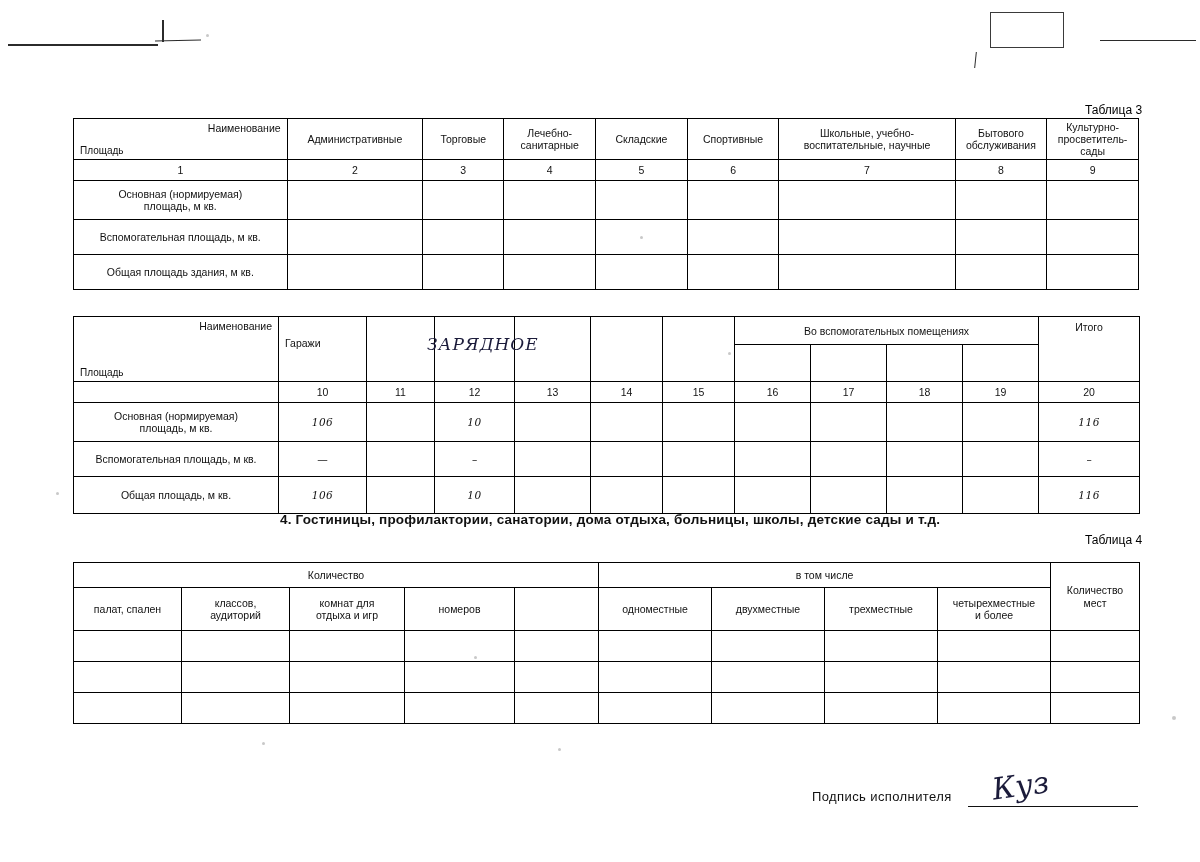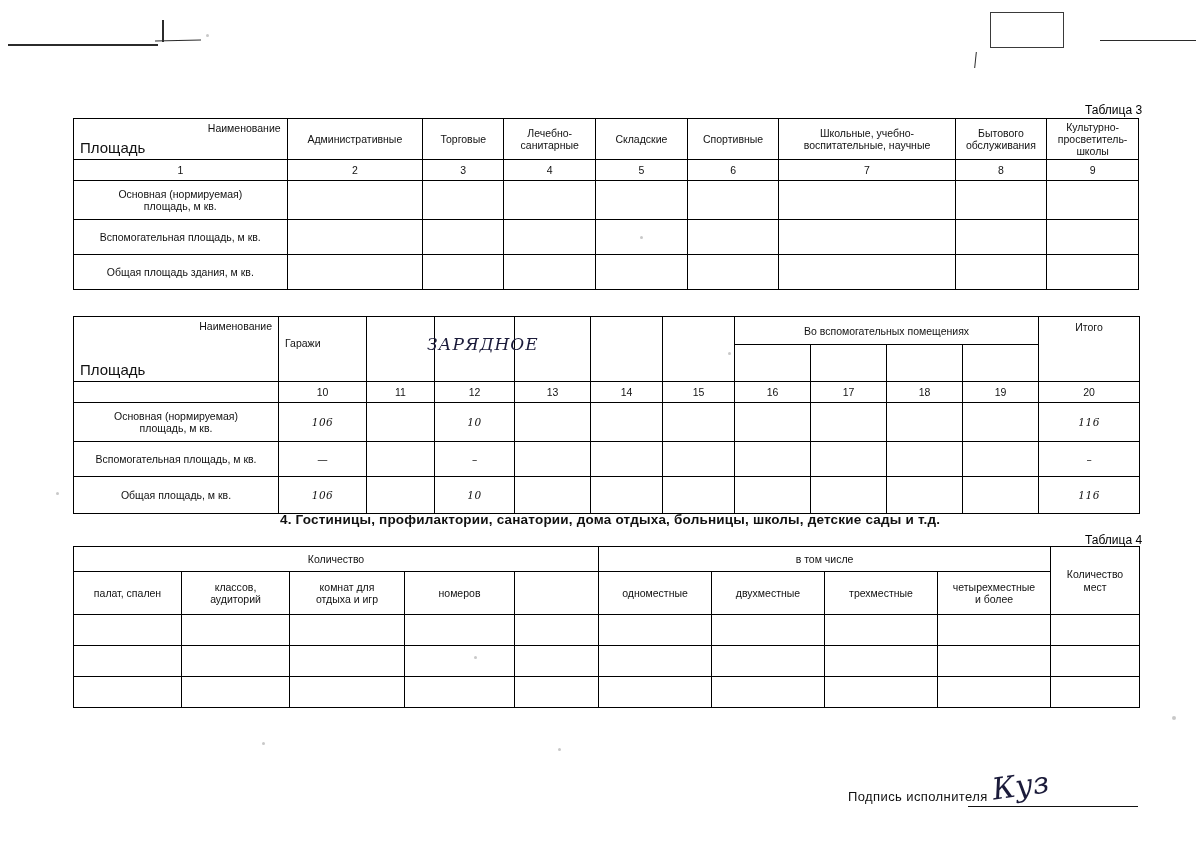--- a/index.html
+++ b/index.html
@@ -82,21 +82,21 @@
   .corner .top-label {
     position: absolute;
     right: 6px;
     top: 3px;
     font-size: 10.5px;
   }
   .corner .bottom-label {
     position: absolute;
     left: 6px;
     bottom: 3px;
-    font-size: 15px;
+    font-size: 10px;
   }
 
   .hdr {
     font-size: 10.5px;
     text-align: center;
     line-height: 1.15;
   }
 
   
   .hand {
@@ -121,21 +121,20 @@
     text-transform: uppercase;
   }
 
   
   .sign-label {
     position: absolute;
     font-size: 13px;
     letter-spacing: .4px;
     color: #111;
     white-space: nowrap;
-    margin-left: 36px;
   }
   .sign-rule {
     position: absolute;
     border-bottom: 1.3px solid #111;
   }
   .signature {
     position: absolute;
     font-family: "DejaVu Serif", serif;
     font-style: italic;
     font-size: 30px;
@@ -196,21 +195,21 @@
       <td class="hdr" style="white-space:pre-line;">Лечебно-
 санитарные</td>
       <td class="hdr">Складские</td>
       <td class="hdr">Спортивные</td>
       <td class="hdr" style="white-space:pre-line;">Школьные, учебно-
 воспитательные, научные</td>
       <td class="hdr" style="white-space:pre-line;border-radius:20px;">Бытового
 обслуживания</td>
       <td class="hdr" style="white-space:pre-line;">Культурно-
 просветитель-
-школы</td>
+сады</td>
     </tr>
     <tr>
       <td class="num">1</td>
       <td class="num">2</td>
       <td class="num">3</td>
       <td class="num">4</td>
       <td class="num">5</td>
       <td class="num">6</td>
       <td class="num">7</td>
       <td class="num">8</td>
@@ -347,21 +346,21 @@
       <td></td>
       <td></td>
       <td class="c hand">116</td>
     </tr>
   </tbody>
     </table>
 
   <div class="section-title" style="left:280px; top:512px;">4. Гостиницы, профилактории, санатории, дома отдыха, больницы, школы, детские сады и т.д.</div>
   <div class="table-caption" style="left:1085px; top:533px;">Таблица 4</div>
 
-  <table class="grid" style="left:73px; top:546px; width:1066px;border-radius:8px;">
+  <table class="grid" style="left:73px; top:562px; width:1066px;border-radius:8px;">
     <colgroup>
       <col style="width:108px">
       <col style="width:108px">
       <col style="width:115px">
       <col style="width:110px">
       <col style="width:84px">
       <col style="width:113px">
       <col style="width:113px">
       <col style="width:113px">
       <col style="width:113px">

